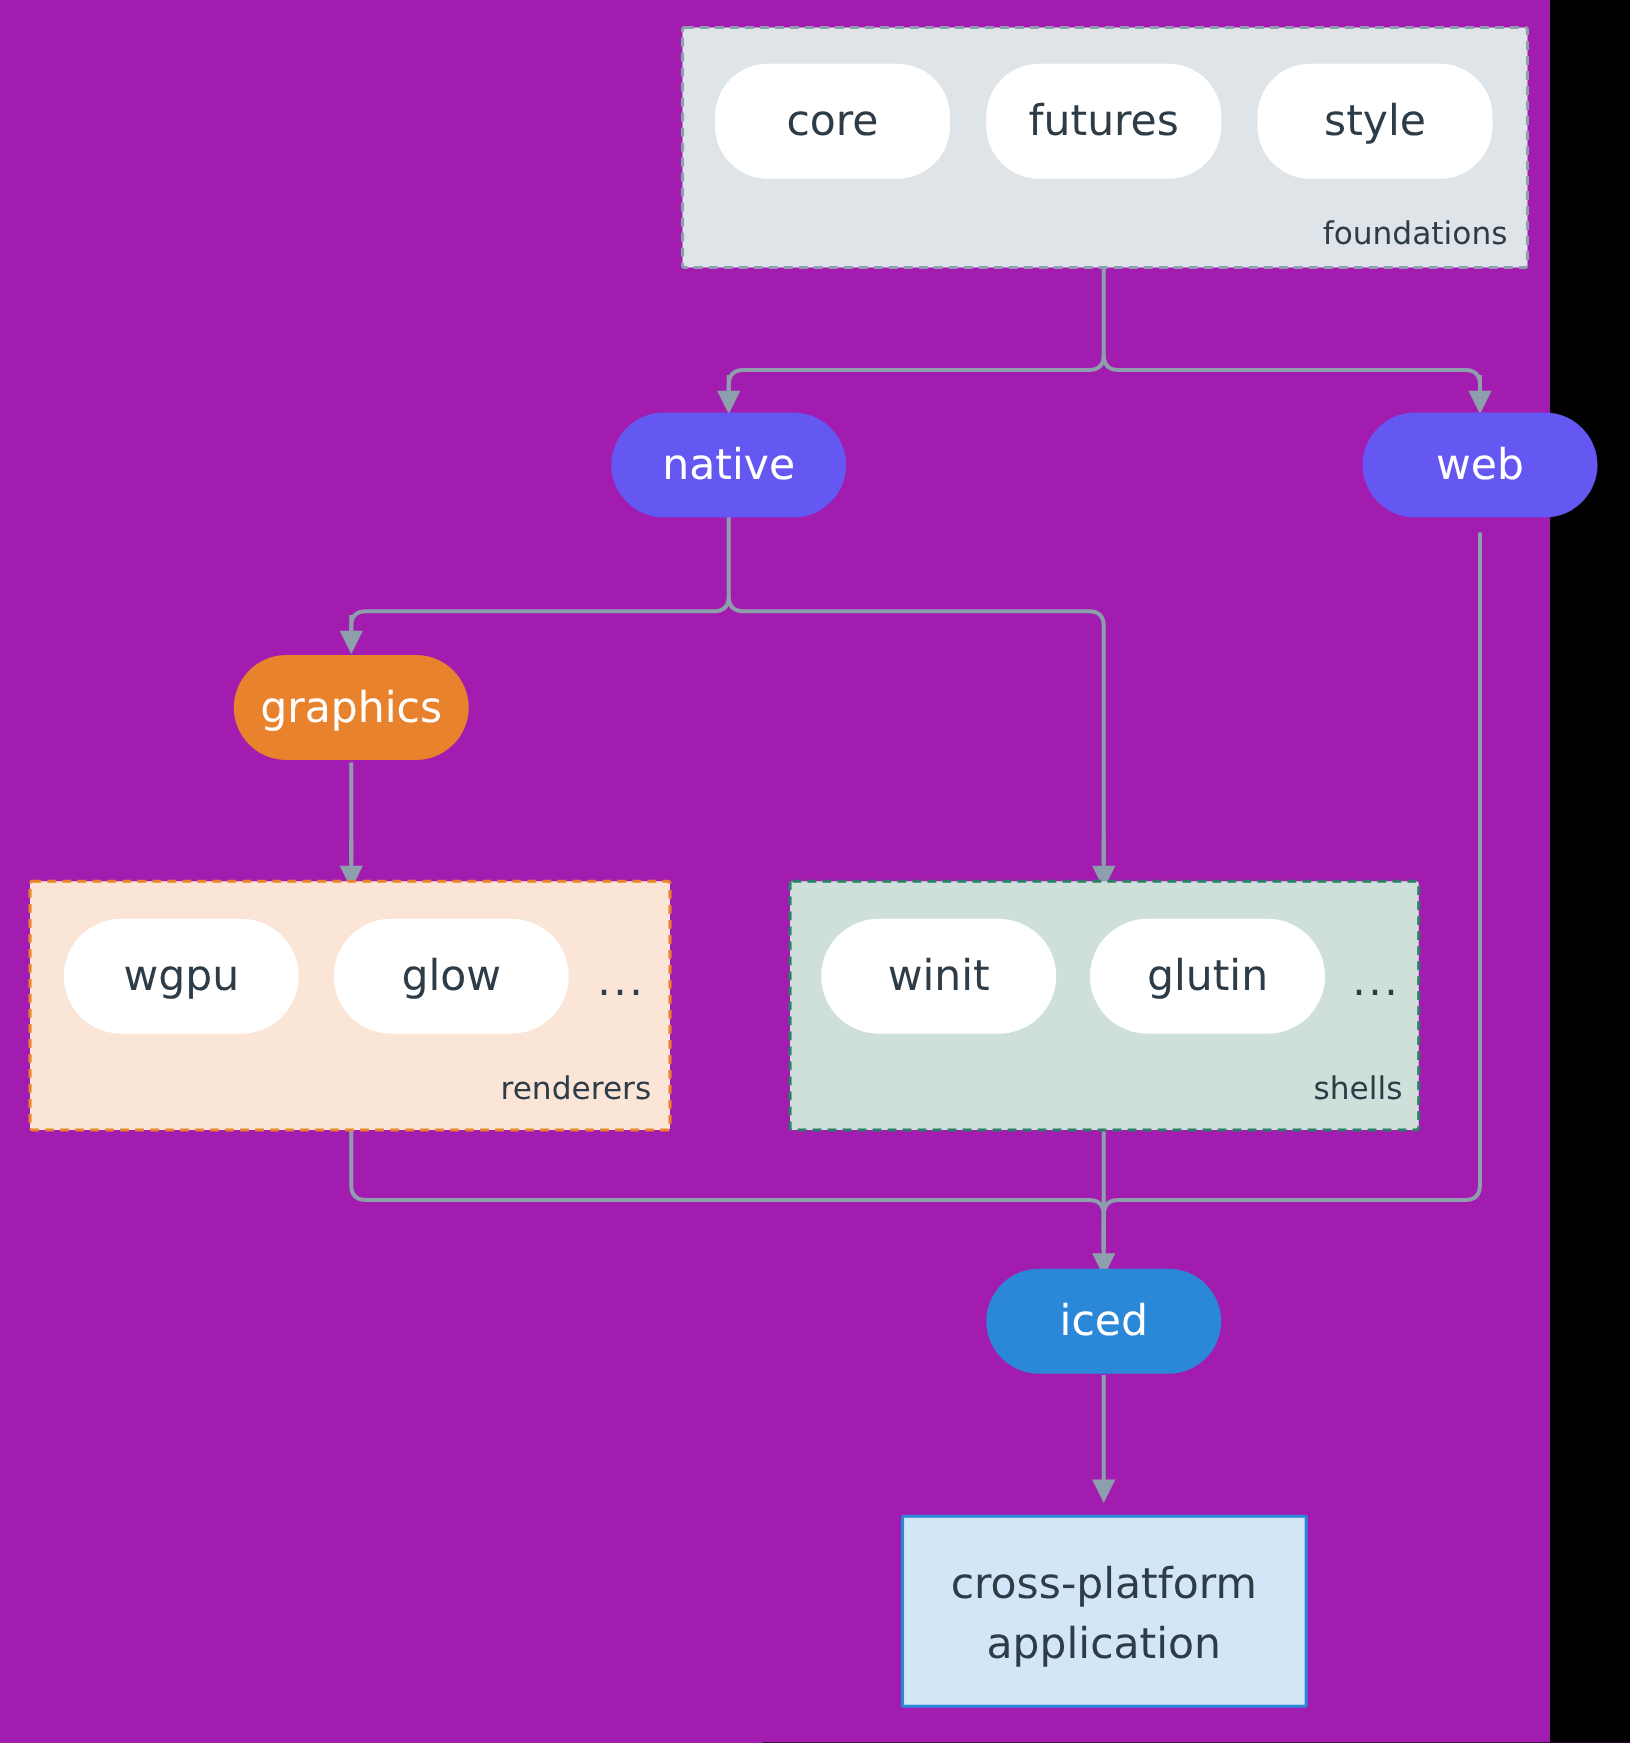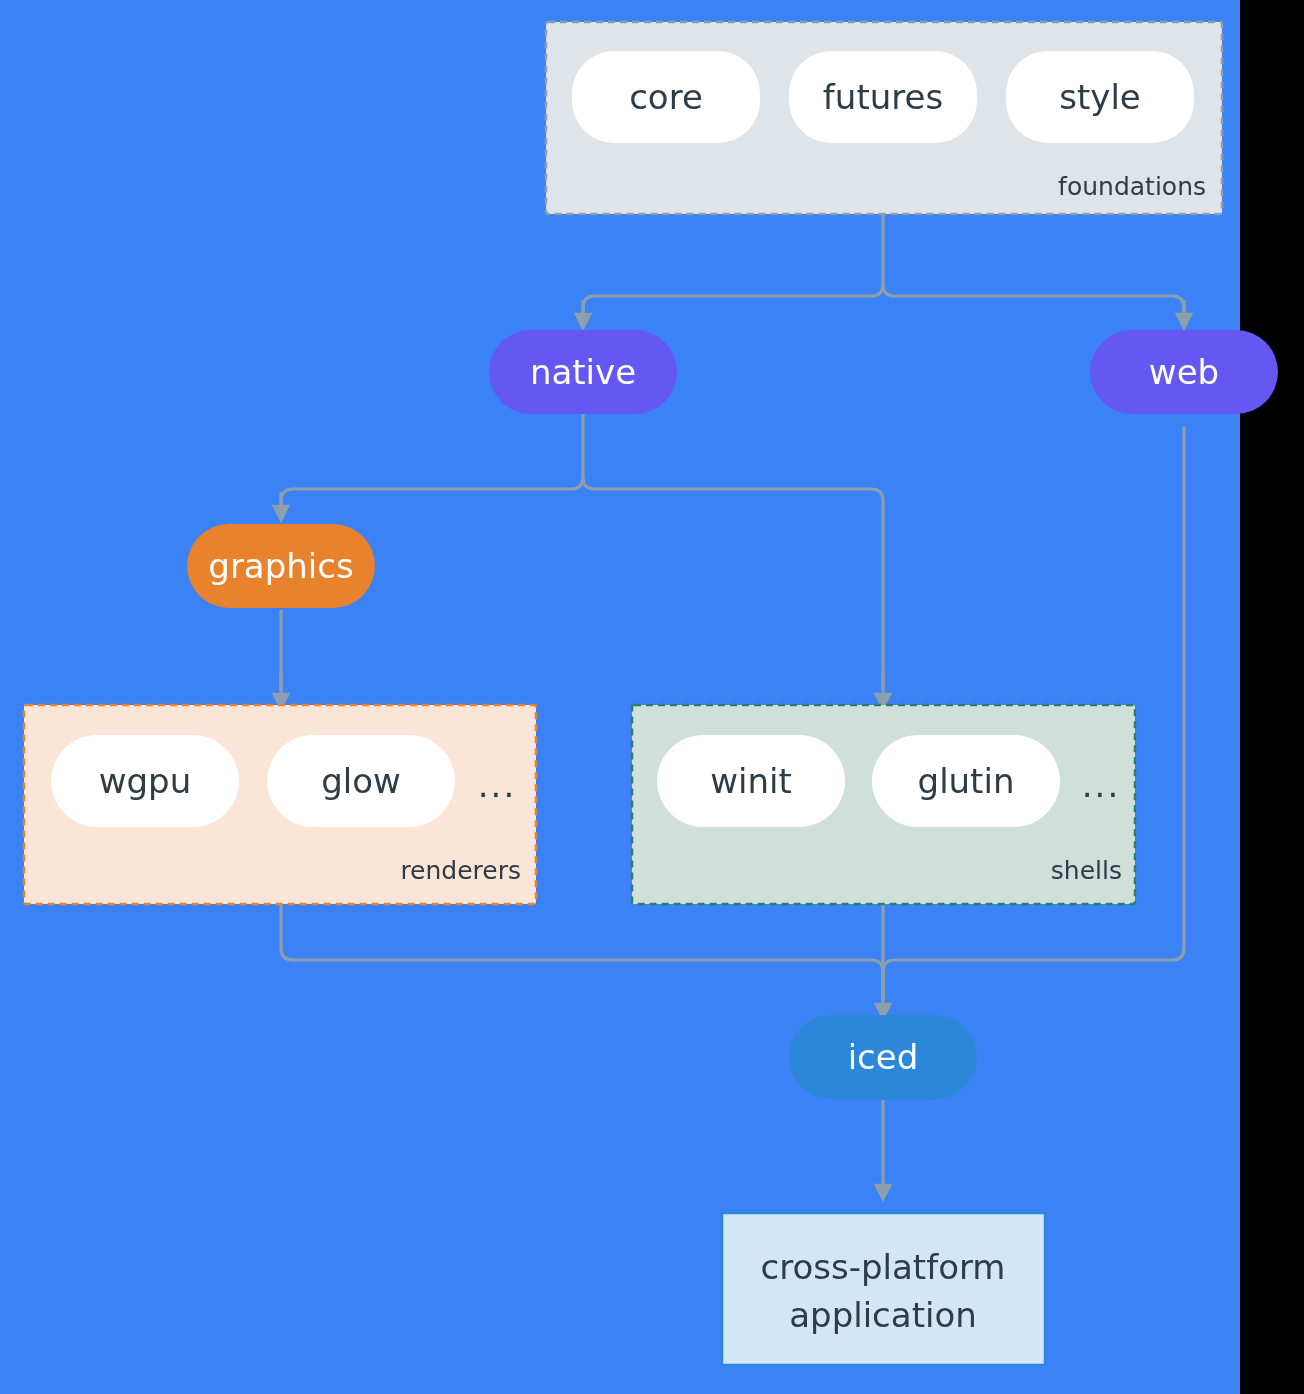--- a/index.html
+++ b/index.html
@@ -10,21 +10,21 @@
   body {
     width: 1304px;
     height: 1394px;
     overflow: hidden;
     font-family: "DejaVu Sans", "Liberation Sans", sans-serif;
   }
   #diagram-root {
     position: relative;
     width: 1240px;
     height: 1394px;
-    background: #3b82f6;
+    background: #a21caf;
   }
   svg#diagram {
     display: block;
     width: 1304px;
     height: 1394px;
   }
   .node-label {
     font-family: "DejaVu Sans", "Liberation Sans", sans-serif;
     text-anchor: middle;
     dominant-baseline: middle;

